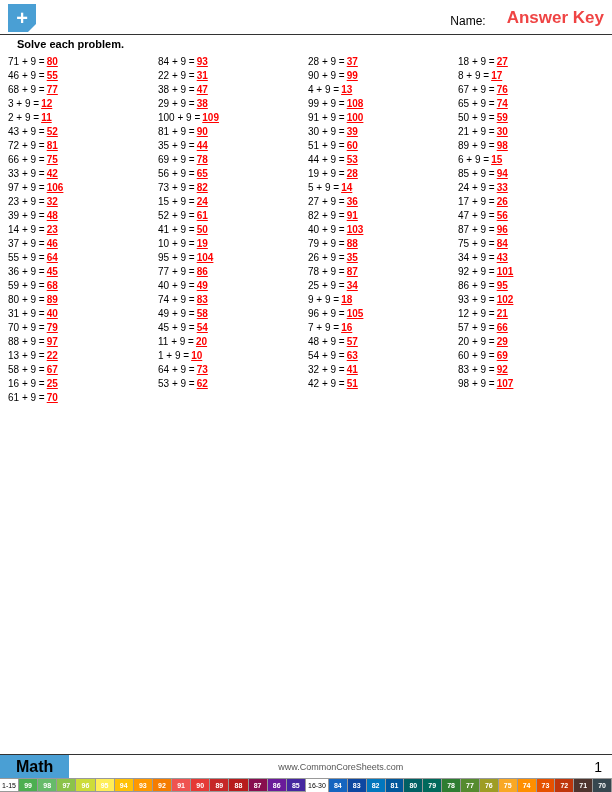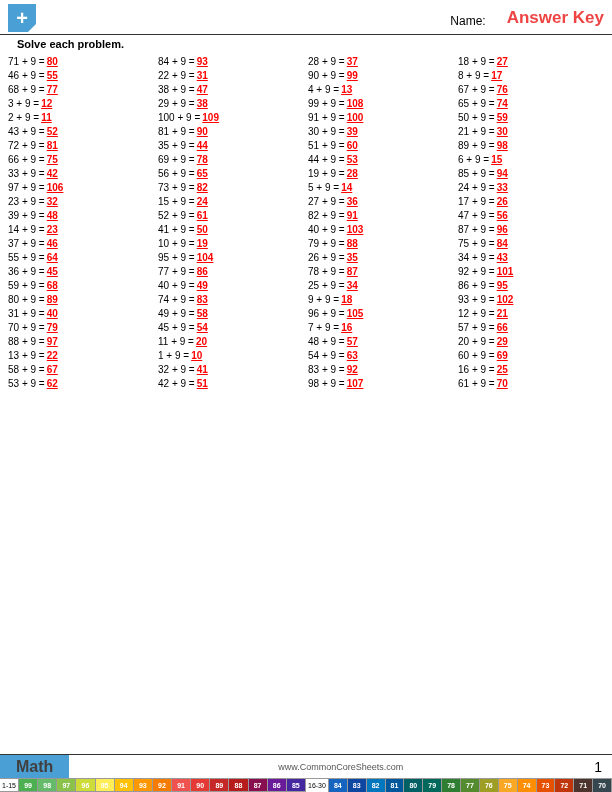--- a/index.html
+++ b/index.html
@@ -98,21 +98,21 @@
       height: 38px;
     }
     .footer-main {
       display: flex;
       align-items: stretch;
       height: 24px;
       border-top: 1px solid #333;
     }
     .footer-math {
       background: #4a9fd4;
-      color: #404040;
+      color: #000000;
       font-size: 16px;
       font-weight: bold;
       padding: 2px 16px;
       display: flex;
       align-items: center;
       justify-content: center;
     }
     .footer-url {
       flex: 1;
       display: flex;
@@ -521,20 +521,24 @@
       <span class="problem-text">54 + 9 =</span>
       <span class="answer">63</span>
     </div>
     <div class="problem">
       <span class="problem-text">60 + 9 =</span>
       <span class="answer">69</span>
     </div>
     <div class="problem">
       <span class="problem-text">58 + 9 =</span>
       <span class="answer">67</span>
+    </div>
+    <div class="problem">
+      <span class="problem-text">64 + 9 =</span>
+      <span class="answer">73</span>
     </div>
     <div class="problem">
       <span class="problem-text">32 + 9 =</span>
       <span class="answer">41</span>
     </div>
     <div class="problem">
       <span class="problem-text">83 + 9 =</span>
       <span class="answer">92</span>
     </div>
     <div class="problem">

